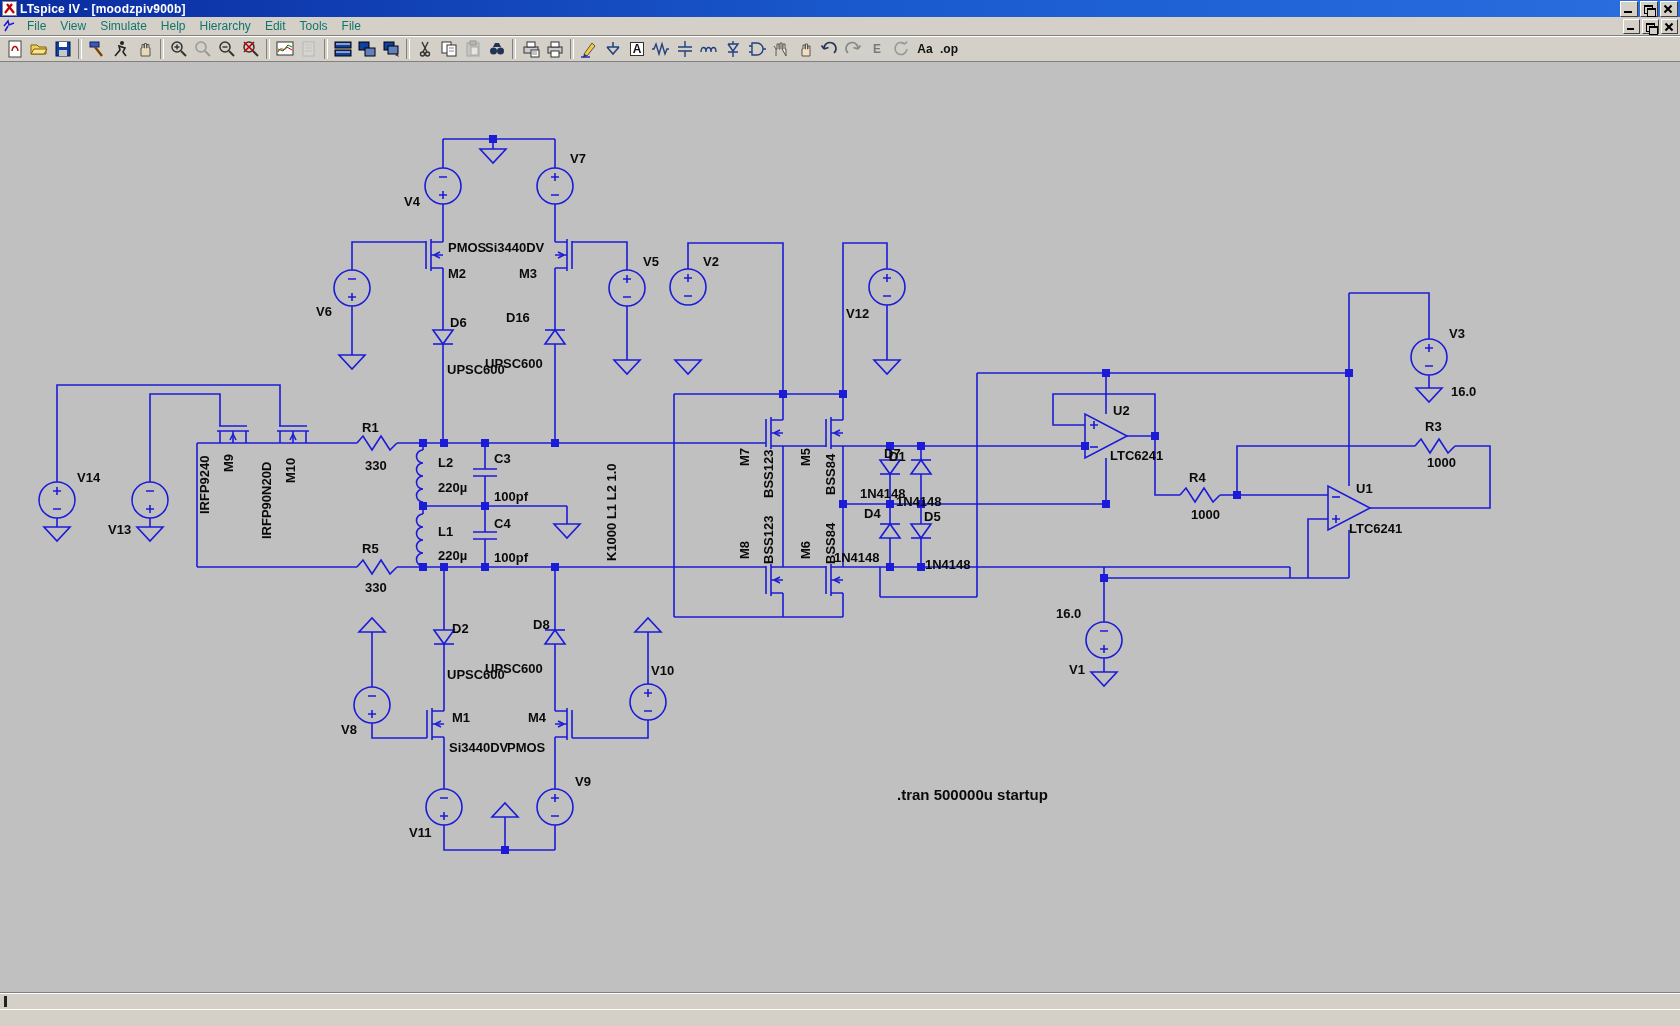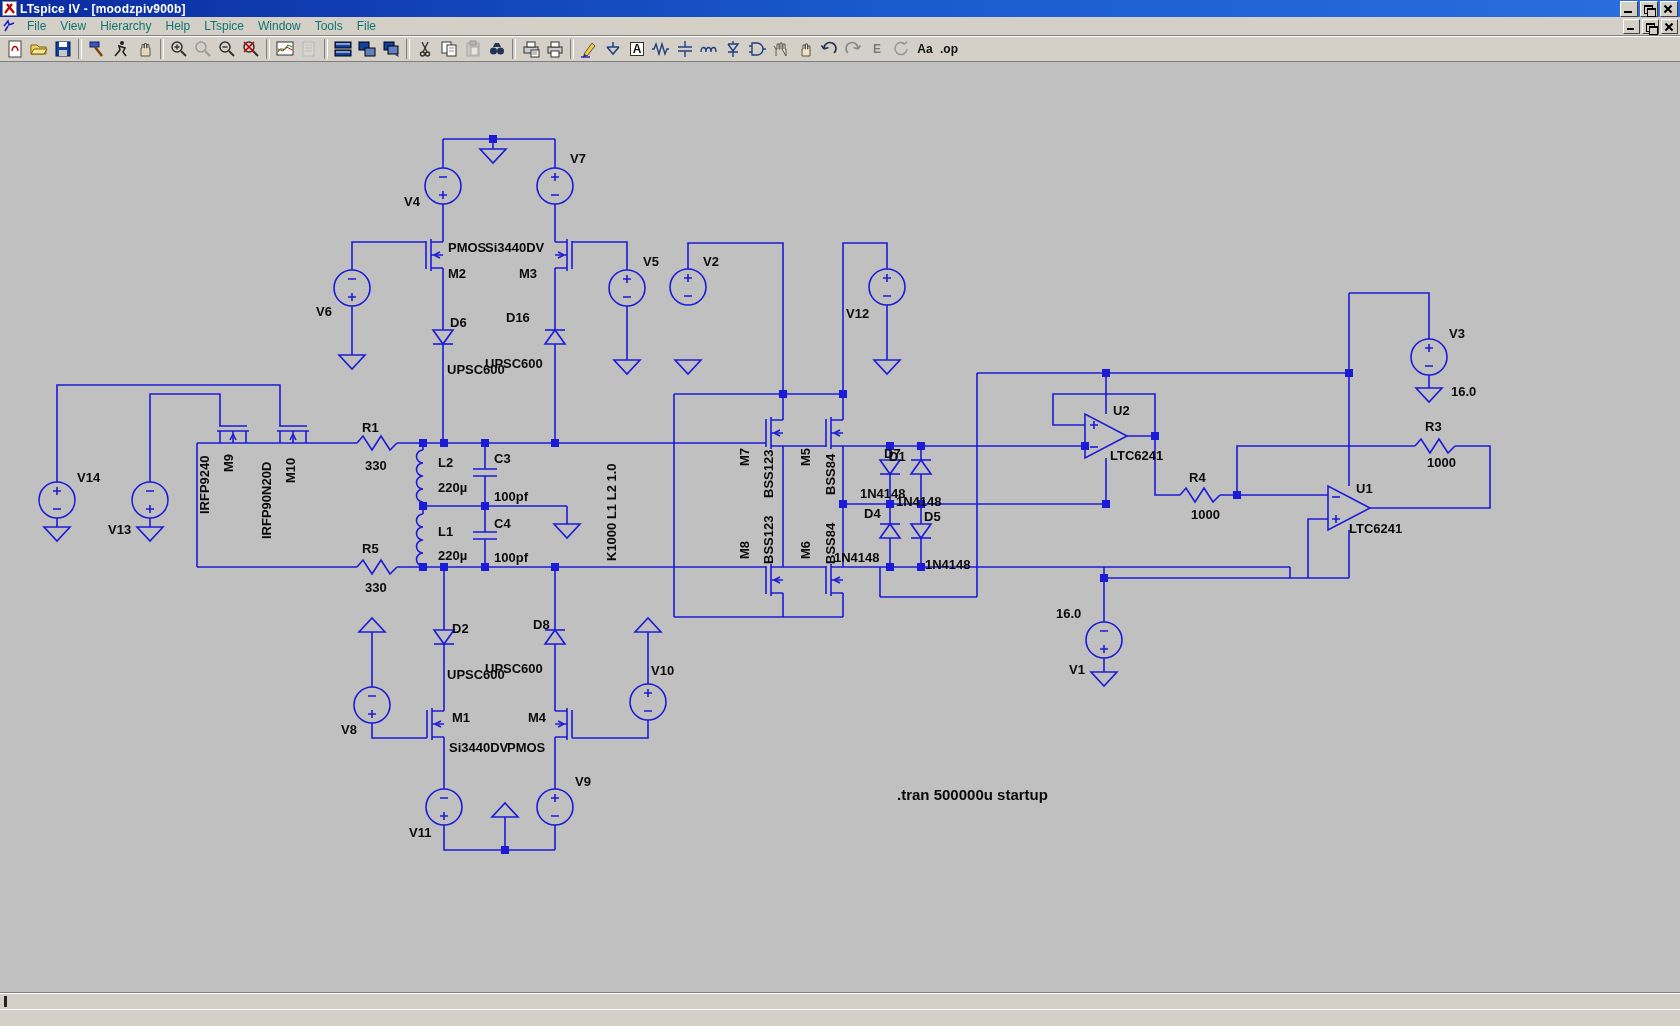--- a/index.html
+++ b/index.html
@@ -77,24 +77,24 @@
 
 <div class="menubar">
   <span class="mdi-icon">
     <svg width="14" height="14" viewBox="0 0 14 14">
         <path d="M2,7 L6,2 L7,6 L12,4 M6,7 L3,12" stroke="#1c1cd8" stroke-width="1.6" fill="none"></path>
       </svg>
   </span>
   <span id="menu-items" style="display:flex">
       <span class="menu-item">File</span>
       <span class="menu-item">View</span>
+      <span class="menu-item">Simulate</span>
+      <span class="menu-item">Help</span>
       <span class="menu-item">Hierarchy</span>
-      <span class="menu-item">Help</span>
-      <span class="menu-item">LTspice</span>
-      <span class="menu-item">Window</span>
+      <span class="menu-item">Edit</span>
       <span class="menu-item">Tools</span>
       <span class="menu-item">File</span>
     </span>
   <span class="winbtns" id="mdi-winbtns">
       <span class="wbtn">
         <span class="mini"></span>
       </span>
       <span class="wbtn">
         <span class="rest1"></span>
         <span class="rest2"></span>

